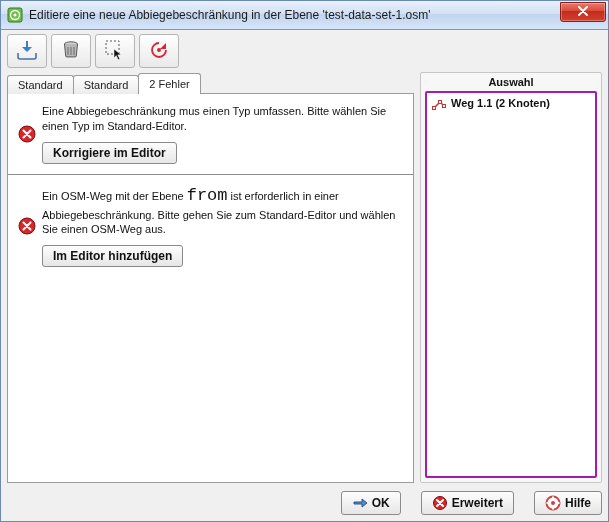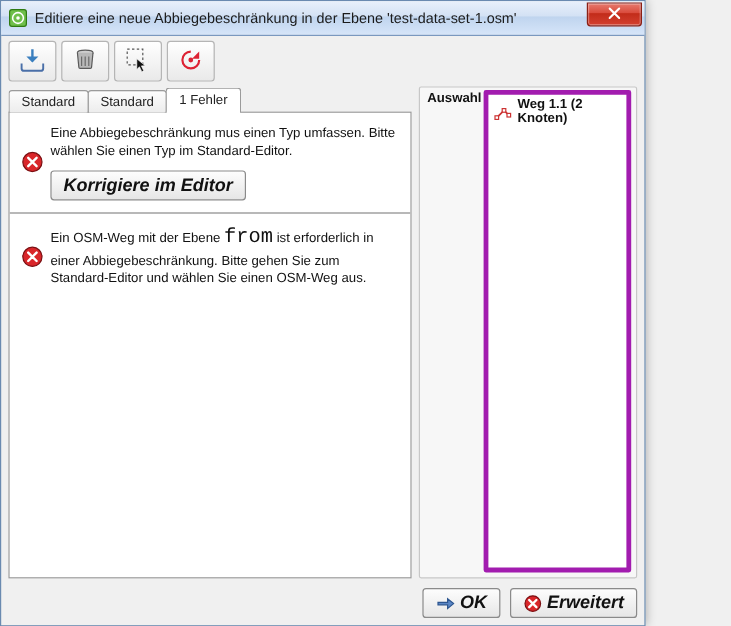--- a/index.html
+++ b/index.html
@@ -3,21 +3,21 @@
 <meta charset="utf-8">
 <style>
   html, body {
     margin: 0;
     padding: 0;
     font-family: "Segoe UI", Tahoma, sans-serif;
     font-size: 11px;
     background: #f0f0f0;
   }
   .window {
-    width: 538px;
+    width: 609px;
     height: 522px;
     box-sizing: border-box;
     background: #f0f0f0;
     border: 1px solid #6a8ab0;
     position: relative;
     display: flex;
     flex-direction: column;
     box-shadow: 0 0 8px rgba(0,0,0,0.3);
   }
   
@@ -154,69 +154,69 @@
     display: inline-flex;
     align-items: center;
     gap: 4px;
     padding: 3px 10px;
     border: 1px solid #8a8a8a;
     border-radius: 3px;
     background: linear-gradient(to bottom, #fdfdfd, #e6e6e6);
     font-weight: bold;
     color: #111;
     font-family: inherit;
-    font-size: 15px;
-    font-style: italic;
+    font-size: 12px;
   }
 
   code.inline {
     font-family: "Consolas","Courier New",monospace;
     font-size: 17px;
   }
 
   
   .right-pane {
     width: 172px;
     flex: 0 0 auto;
     border: 1px solid #c7c7c7;
     background: #f7f7f7;
     border-radius: 2px;
     padding: 2px 4px 4px 4px;
     display: flex;
-    flex-direction: row;
+    flex-direction: column;
+    text-align: center;
   }
   .right-pane .panel-title {
     font-weight: bold;
     padding: 1px 2px 3px 2px;
     color: #111;
   }
   .sel-list {
     flex: 1 1 auto;
-    border: 4px solid #a21caf;
+    border: 2px solid #a21caf;
     background: #ffffff;
     border-radius: 2px;
     min-height: 0;
     overflow: auto;
   }
   .sel-item {
     display: flex;
     align-items: center;
     gap: 4px;
     padding: 2px 4px;
     font-weight: bold;
     color: #111;
   }
   .sel-item .sel-icon { width: 16px; height: 16px; flex: 0 0 auto; }
 
   
   .bottom-bar {
     padding: 4px 6px 6px 6px;
     display: flex;
     justify-content: flex-end;
-    gap: 8px;
+    gap: 20px;
   }
   .bottom-bar .win-btn { margin-top: 0; }
   .btn-icon { width: 16px; height: 16px; }
 </style>
 </head>
 <body>
 
 <div class="window">
 
   <div class="titlebar">
@@ -274,21 +274,21 @@
       </span>
     </div>
   </div>
 
   <div class="content">
 
     <div class="left-pane">
       <div class="tab-row">
         <div class="tab">Standard</div>
         <div class="tab">Standard</div>
-        <div class="tab active">1 Fehler</div>
+        <div class="tab active">2 Fehler</div>
       </div>
 
       <div class="tab-panel">
 
         <div class="error-item">
           <span class="error-icon">
             <svg viewBox="0 0 18 18">
               <circle cx="9" cy="9" r="8" fill="#d9262a" stroke="#7a0f12"></circle>
               <path d="M5.5 5.5 L12.5 12.5 M12.5 5.5 L5.5 12.5" stroke="#fff" stroke-width="2" stroke-linecap="round"></path>
             </svg>
@@ -305,20 +305,23 @@
           <span class="error-icon">
             <svg viewBox="0 0 18 18">
               <circle cx="9" cy="9" r="8" fill="#d9262a" stroke="#7a0f12"></circle>
               <path d="M5.5 5.5 L12.5 12.5 M12.5 5.5 L5.5 12.5" stroke="#fff" stroke-width="2" stroke-linecap="round"></path>
             </svg>
           </span>
           <div class="error-body">
             <div class="error-text">
               <span>Ein OSM-Weg mit der Ebene </span><code class="inline">from</code><span> ist erforderlich in einer Abbiegebeschränkung. Bitte gehen Sie zum Standard-Editor und wählen Sie einen OSM-Weg aus.</span>
             </div>
+            <button class="win-btn">
+              <span>Im Editor hinzufügen</span>
+            </button>
           </div>
         </div>
 
       </div>
     </div>
 
     <div class="right-pane">
       <div class="panel-title">Auswahl</div>
       <div class="sel-list">
         <div class="sel-item">
@@ -348,15 +351,25 @@
     </button>
     <button class="win-btn">
       <span class="btn-icon">
         <svg viewBox="0 0 16 16">
           <circle cx="8" cy="8" r="6.5" fill="#d9262a" stroke="#7a0f12"></circle>
           <path d="M5 5 L11 11 M11 5 L5 11" stroke="#fff" stroke-width="2" stroke-linecap="round"></path>
         </svg>
       </span>
       <span>Erweitert</span>
     </button>
+    <button class="win-btn">
+      <span class="btn-icon">
+        <svg viewBox="0 0 16 16">
+          <circle cx="8" cy="8" r="6.5" fill="#fff" stroke="#cf4242" stroke-width="2"></circle>
+          <circle cx="8" cy="8" r="2" fill="#cf4242"></circle>
+          <path d="M8 1.5 v3 M8 11.5 v3 M1.5 8 h3 M11.5 8 h3" stroke="#fff" stroke-width="2"></path>
+        </svg>
+      </span>
+      <span>Hilfe</span>
+    </button>
   </div>
 
 </div>
 
 </body></html>

